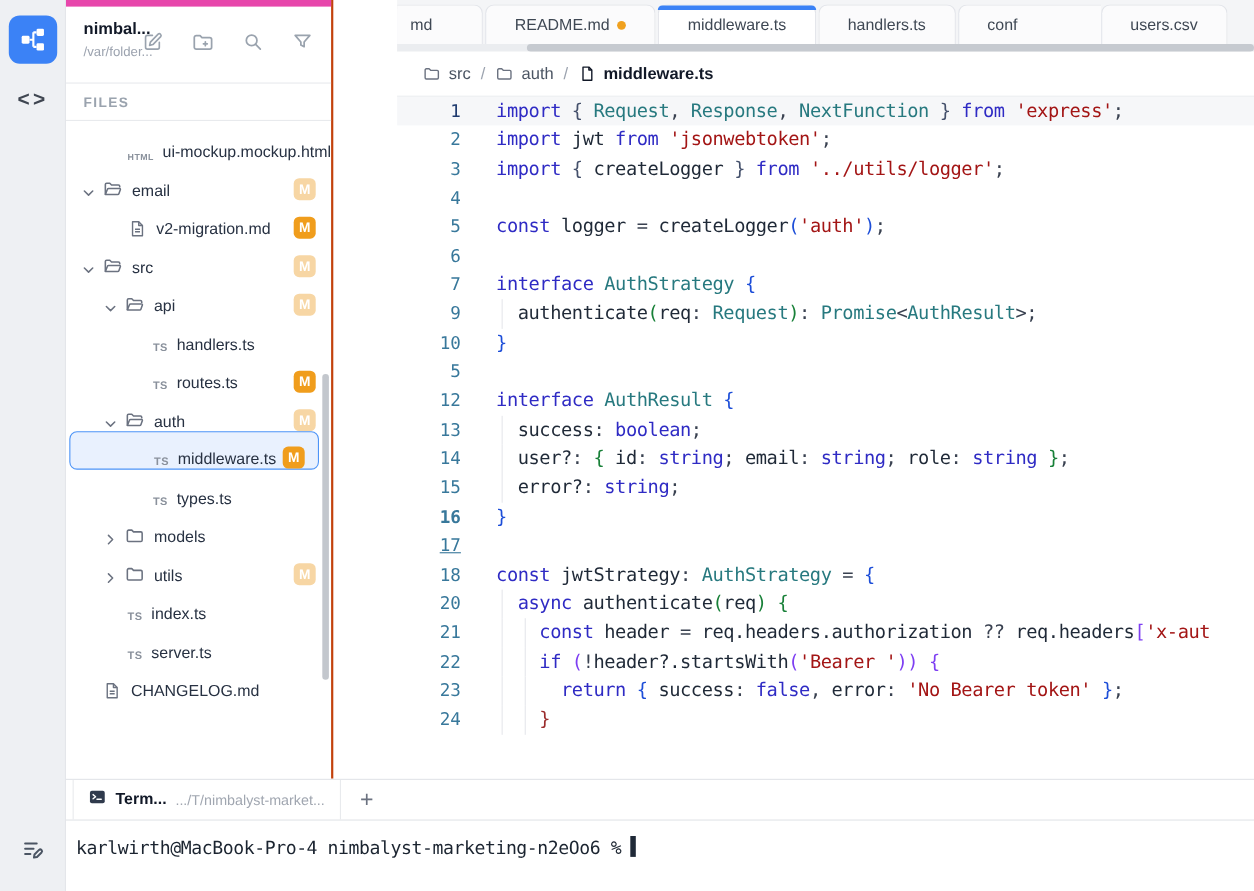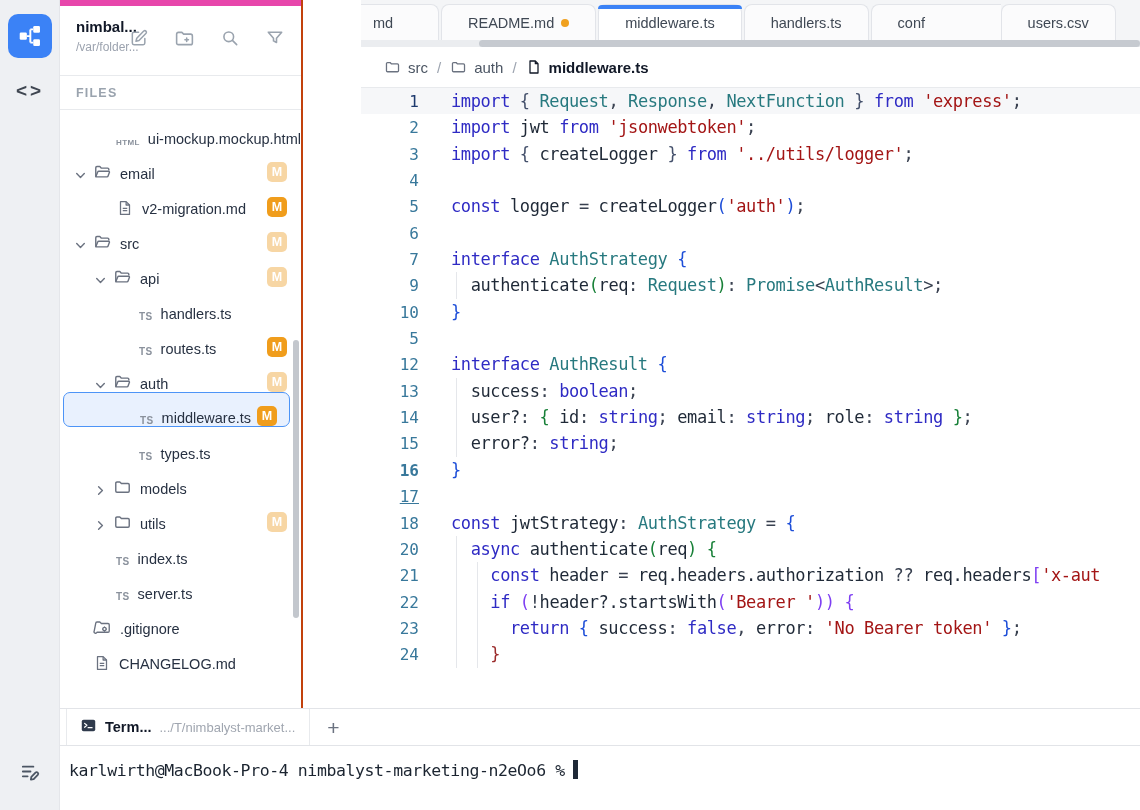--- a/index.html
+++ b/index.html
@@ -291,30 +291,20 @@
         <span>index.ts</span>
       </div>
       <div class="trow" style="padding-left: 56px;">
         <span class="ficon">
           <span class="ftext">TS</span>
         </span>
         <span>server.ts</span>
       </div>
       <div class="trow" style="padding-left: 33px;">
         <span class="ficon">
-          <svg width="19" height="19" viewBox="0 0 24 24" fill="none" stroke="#6b7280" stroke-width="1.7" stroke-linejoin="round">
-            <path d="M3.5 6.5A1.5 1.5 0 015 5h3.6l2 2H19a1.5 1.5 0 011.5 1.5v8A1.5 1.5 0 0119 18H5a1.5 1.5 0 01-3.5-1.5z"></path>
-            <circle cx="14.5" cy="14" r="2.1"></circle>
-            <path d="M14.5 10.6v1.1M14.5 16.3v1.1M11.4 14h1.1M16.5 14h1.1" stroke-width="1.4"></path>
-          </svg>
-        </span>
-        <span>.gitignore</span>
-      </div>
-      <div class="trow" style="padding-left: 33px;">
-        <span class="ficon">
           <svg width="18" height="18" viewBox="0 0 24 24" fill="none" stroke="#6b7280" stroke-width="1.7" stroke-linejoin="round">
             <path d="M6 3.5h7.5L18 8v12.5H6z"></path>
             <path d="M13.5 3.5V8H18"></path>
             <path d="M9 12.5h6M9 15.5h6"></path>
           </svg>
         </span>
         <span>CHANGELOG.md</span>
       </div>
     </div>
   <div class="sb-scroll"></div>

